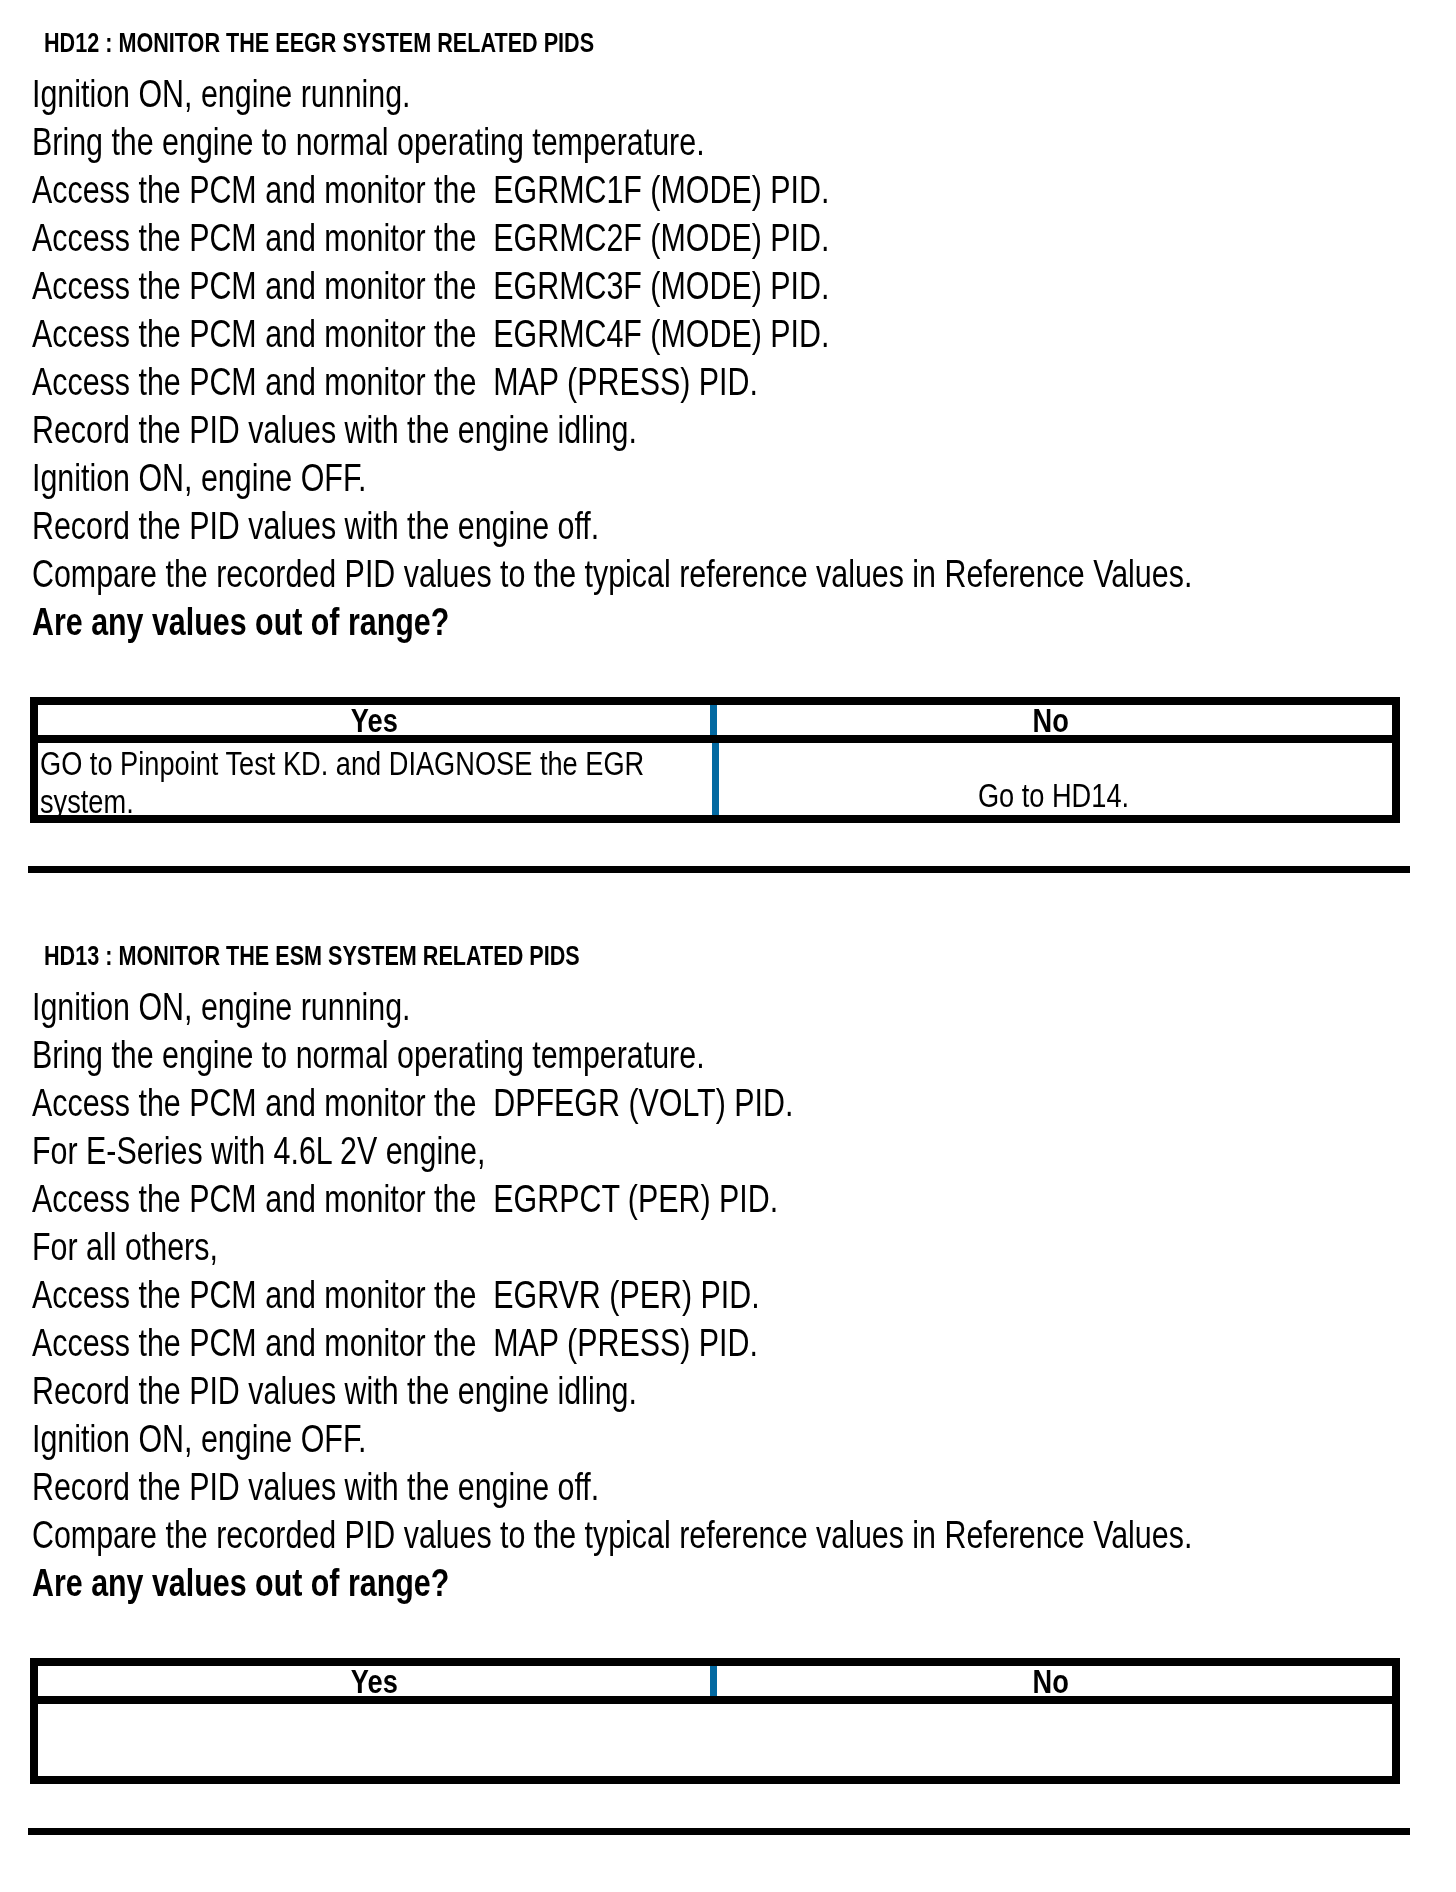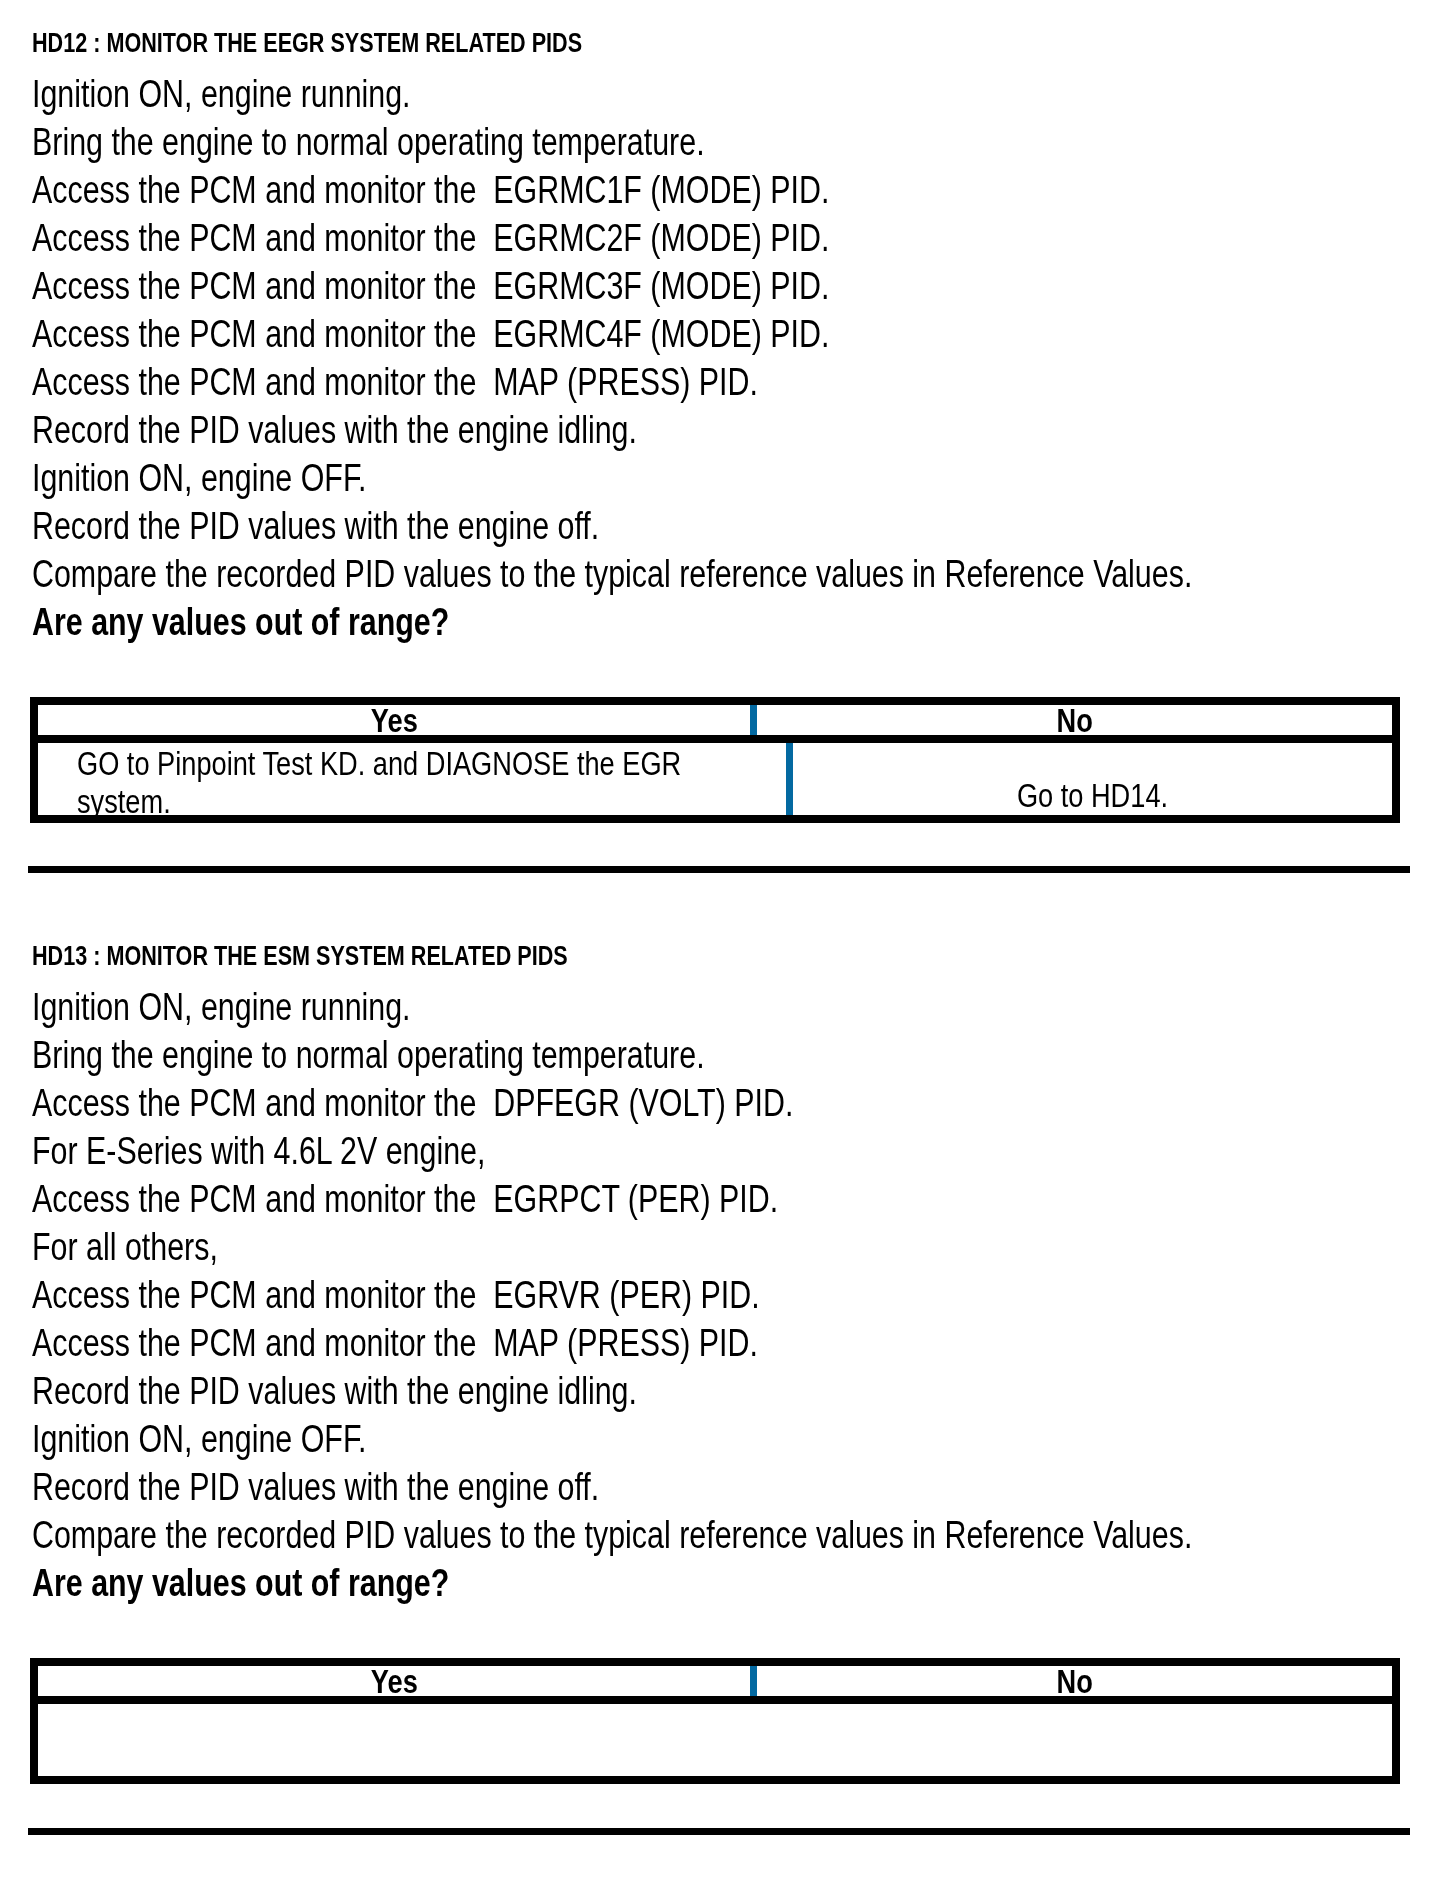--- a/index.html
+++ b/index.html
@@ -3,37 +3,37 @@
 <meta charset="utf-8">
 <style>
   html,body{margin:0;padding:0;}
   body{
     width:1456px;height:1892px;
     background:#ffffff;color:#000000;
     font-family:"Liberation Sans",sans-serif;
     position:relative;overflow:hidden;
   }
   .sec-heading{
-    position:absolute;left:32px;
+    position:absolute;left:44px;
     font-weight:bold;font-size:27px;line-height:30px;
   }
   .sec-heading .tx,.ln .tx{
     display:inline-block;transform:scaleX(0.8);transform-origin:0 50%;white-space:pre;
   }
   .steps{position:absolute;left:32px;}
   .ln{height:48px;line-height:48px;font-size:38px;}
   .ln.q{font-weight:bold;}
   .dtable{
     position:absolute;left:30px;width:1354px;
     border:8px solid #000;background:#fff;
   }
   .trow{display:flex;}
   .thead{border-bottom:8px solid #000;height:30px;}
   .tbody{height:72px;}
-  .cell{overflow:visible;margin-left:37px;}
+  .cell{overflow:visible;}
   .c1{width:672px;}
   .c2{width:668px;border-left:7px solid #0369a1;}
   .thead .cell{
     text-align:center;font-weight:bold;font-size:34px;line-height:30px;
   }
   .tx-c{display:inline-block;transform:scaleX(0.8);transform-origin:50% 50%;white-space:pre;}
   .yescell{padding:1px 0 16px 2px;}
   .yescell .wrap{
     display:inline-block;width:770px;
     transform:scaleX(0.8);transform-origin:0 0;

